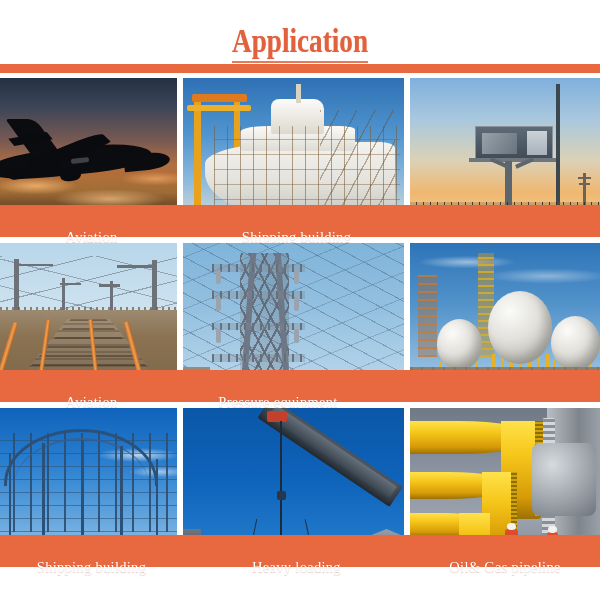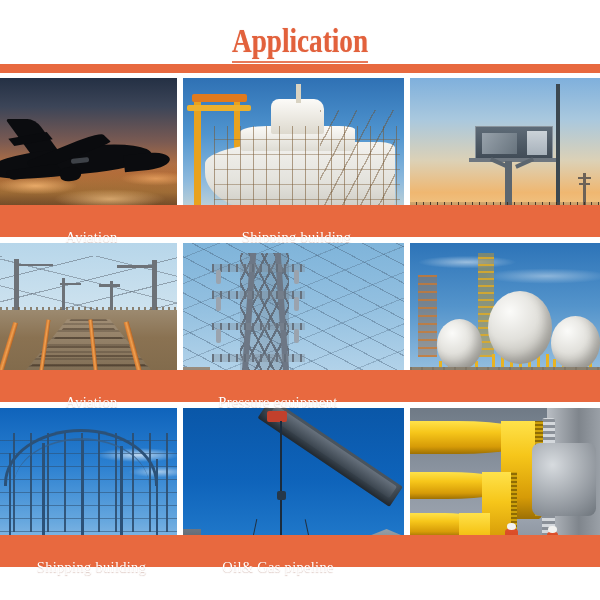--- a/index.html
+++ b/index.html
@@ -522,18 +522,19 @@
             <div class="og-drum"></div>
             <div class="og-rail"></div>
             <div class="og-man1"></div>
             <div class="og-man2"></div>
           </div>
         </div>
 
       </div>
       <div class="band">
         <div class="lab l1">Shipping building</div>
+        <div class="lab l2">Heavy loading</div>
         <div class="lab l3">Oil&amp; Gas pipeline</div>
       </div>
     </div>
 
   </div>
 </div>
 
 </body></html>

